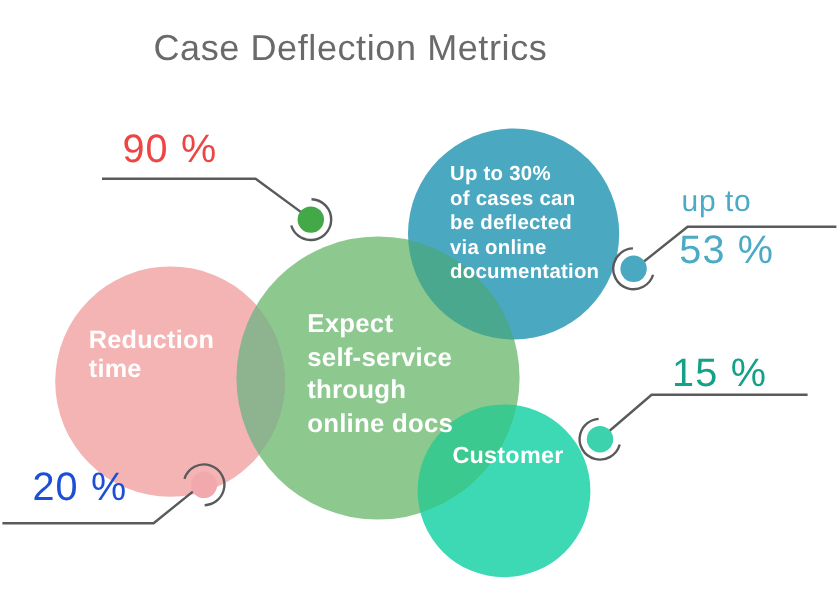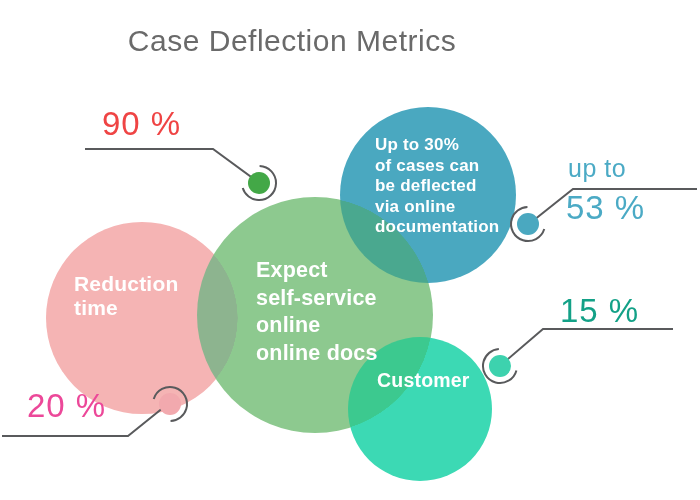--- a/index.html
+++ b/index.html
@@ -110,35 +110,35 @@
   </svg>
 
   <div class="bubble-label label-pink">
     <span class="line">Reduction</span>
     <span class="line">time</span>
   </div>
 
   <div class="bubble-label label-green">
     <span class="line">Expect</span>
     <span class="line">self-service</span>
-    <span class="line">online</span>
+    <span class="line">through</span>
     <span class="line">online docs</span>
   </div>
 
   <div class="bubble-label label-blue">
     <span class="line">Up to 30%</span>
     <span class="line">of cases can</span>
     <span class="line">be deflected</span>
     <span class="line">via online</span>
     <span class="line">documentation</span>
   </div>
 
   <div class="bubble-label label-teal">
     <span class="line">Customer</span>
   </div>
 
   <div class="pct pct-90" style="color: #ef4444;">90 %</div>
-  <div class="pct pct-20" style="color: #ec4899;">20 %</div>
+  <div class="pct pct-20" style="color: #1d4ed8;">20 %</div>
   <div class="pct-upto" style="color: rgb(75, 170, 197);">up to</div>
   <div class="pct pct-30" style="color: rgb(75, 170, 197);">53 %</div>
   <div class="pct pct-15" style="color: rgb(19, 161, 135);">15 %</div>
 
 </div>
 
 </body></html>

